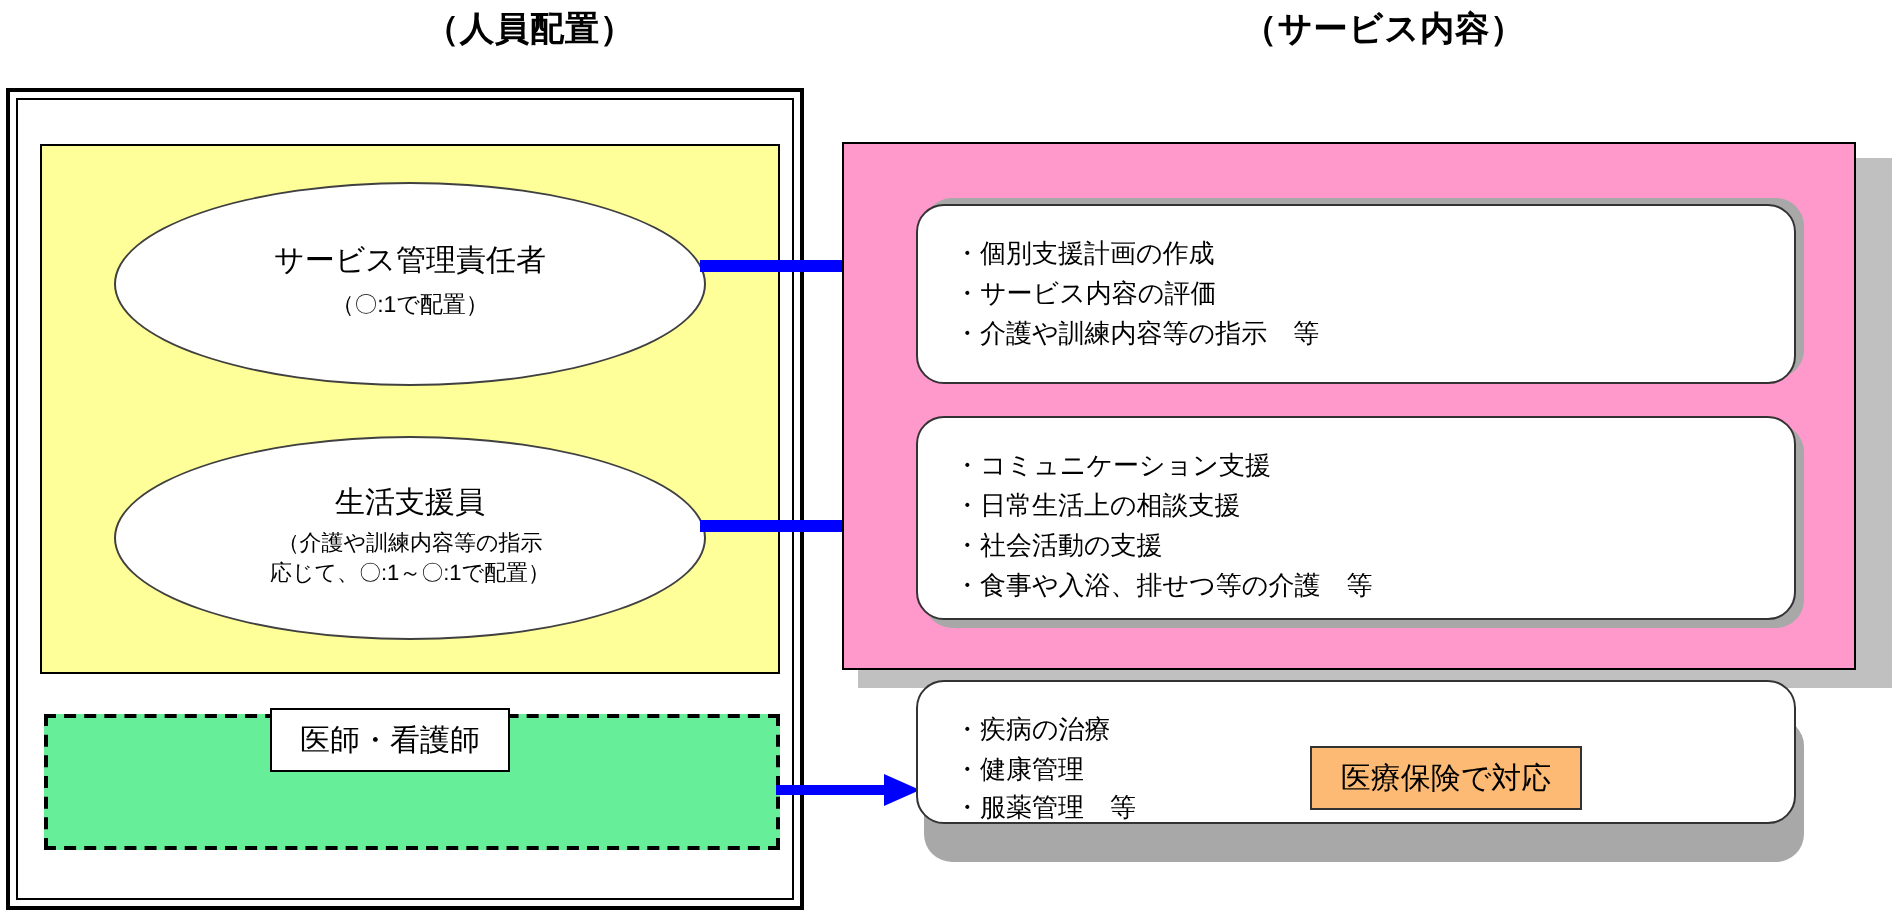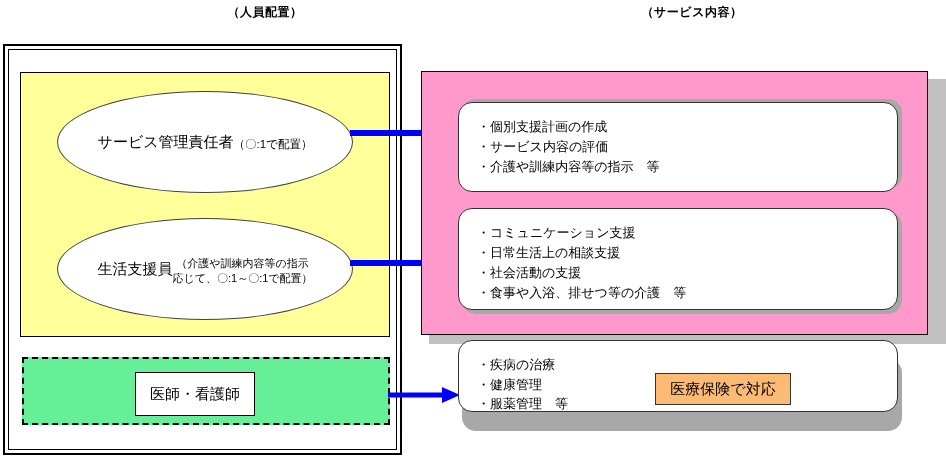--- a/index.html
+++ b/index.html
@@ -16,21 +16,21 @@
     position: relative;
     width: 946px;
     height: 459px;
     background: #ffffff;
     overflow: hidden;
   }
   .abs { position: absolute; box-sizing: border-box; }
 
   
   .col-title {
-    font-size: 12px;
+    font-size: 17px;
     font-weight: bold;
     text-align: center;
     letter-spacing: 0.5px;
     white-space: nowrap;
     line-height: 1;
   }
   #title-staffing { left: 130px; top: 6px; width: 270px; }
   #title-services { left: 542px; top: 6px; width: 300px; }
 
   
@@ -51,41 +51,42 @@
     border: 1px solid #000000;
     background: #ffff99;
   }
 
   
   .ellipse {
     border: 1px solid #404040;
     border-radius: 50%;
     background: #ffffff;
     display: flex;
+    flex-direction: column;
     align-items: center;
     justify-content: center;
     text-align: center;
   }
   #ellipse-manager { left: 57px; top: 91px; width: 296px; height: 102px; }
   #ellipse-support { left: 57px; top: 218px; width: 296px; height: 102px; }
   .ellipse-title { font-size: 15px; line-height: 1.25; white-space: nowrap; }
   .ellipse-sub {
     font-size: 11.5px; line-height: 1.35; margin-top: 5px;
     white-space: pre-line;
   }
   #ellipse-support .ellipse-sub { font-size: 11px; margin-top: 3px; }
 
   
   #staff-green {
     left: 22px; top: 357px; width: 368px; height: 68px;
     border: 2px dashed #000000;
     background: #66ee99;
   }
   #doctor-nurse-box {
-    left: 135px; top: 372px; width: 120px; height: 44px;
+    left: 135px; top: 354px; width: 120px; height: 32px;
     border: 1px solid #000000;
     background: #ffffff;
     display: flex; align-items: center; justify-content: center;
     font-size: 15px; white-space: nowrap;
   }
 
   
   #services-pink-shadow {
     left: 429px; top: 79px; width: 517px; height: 265px;
     background: #c0c0c0;

